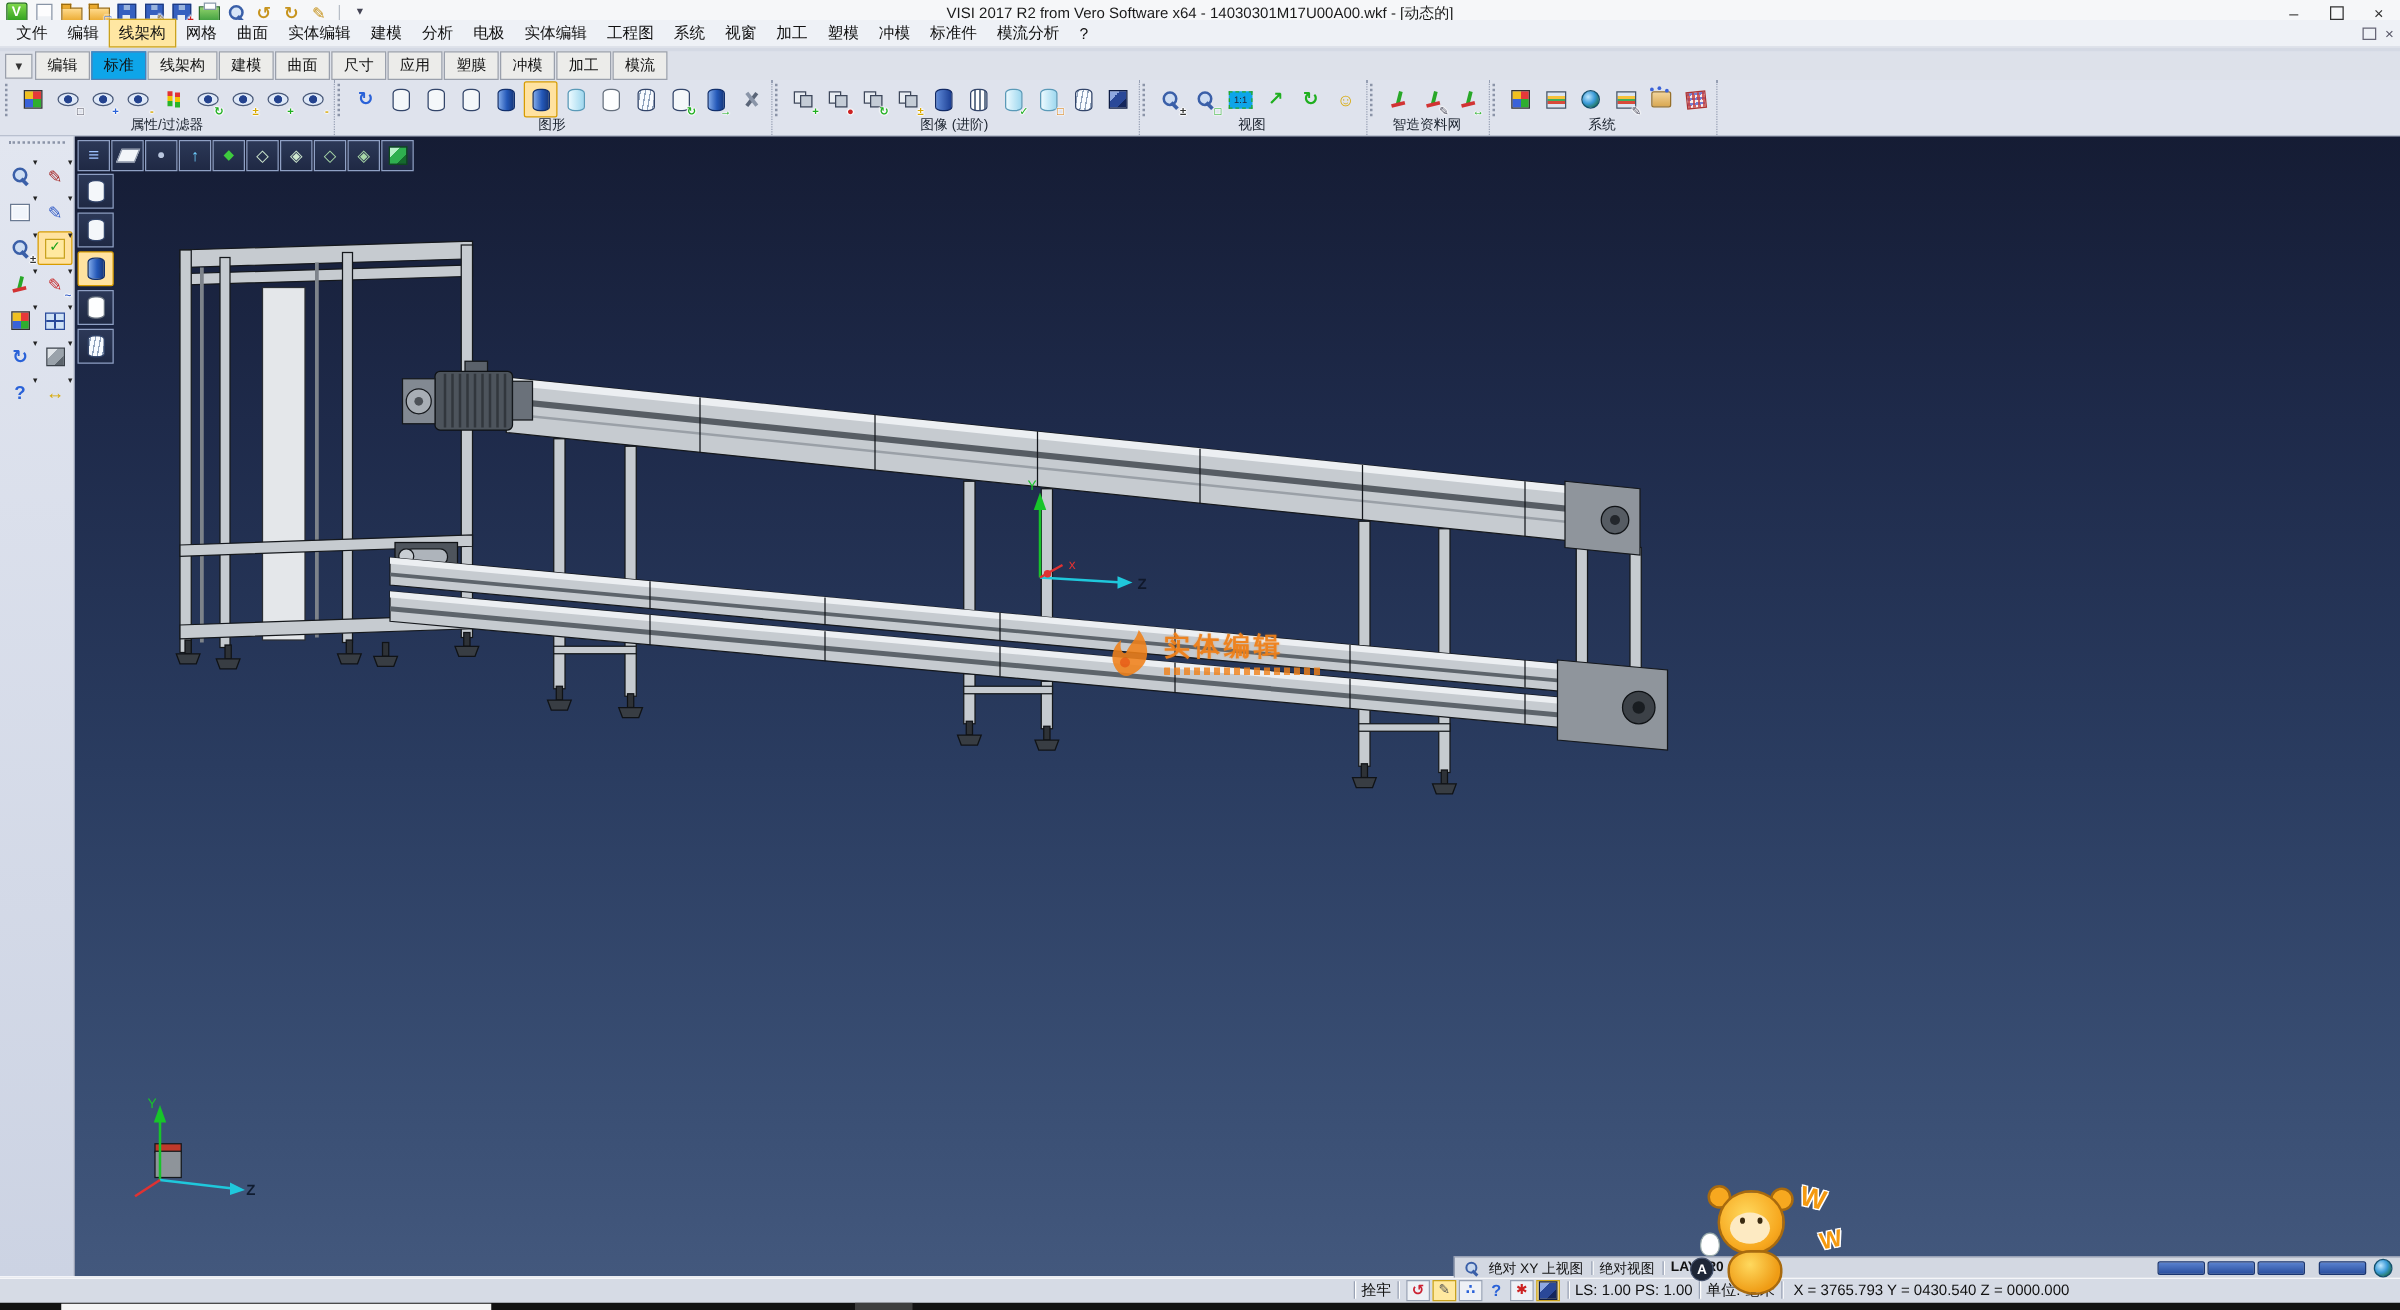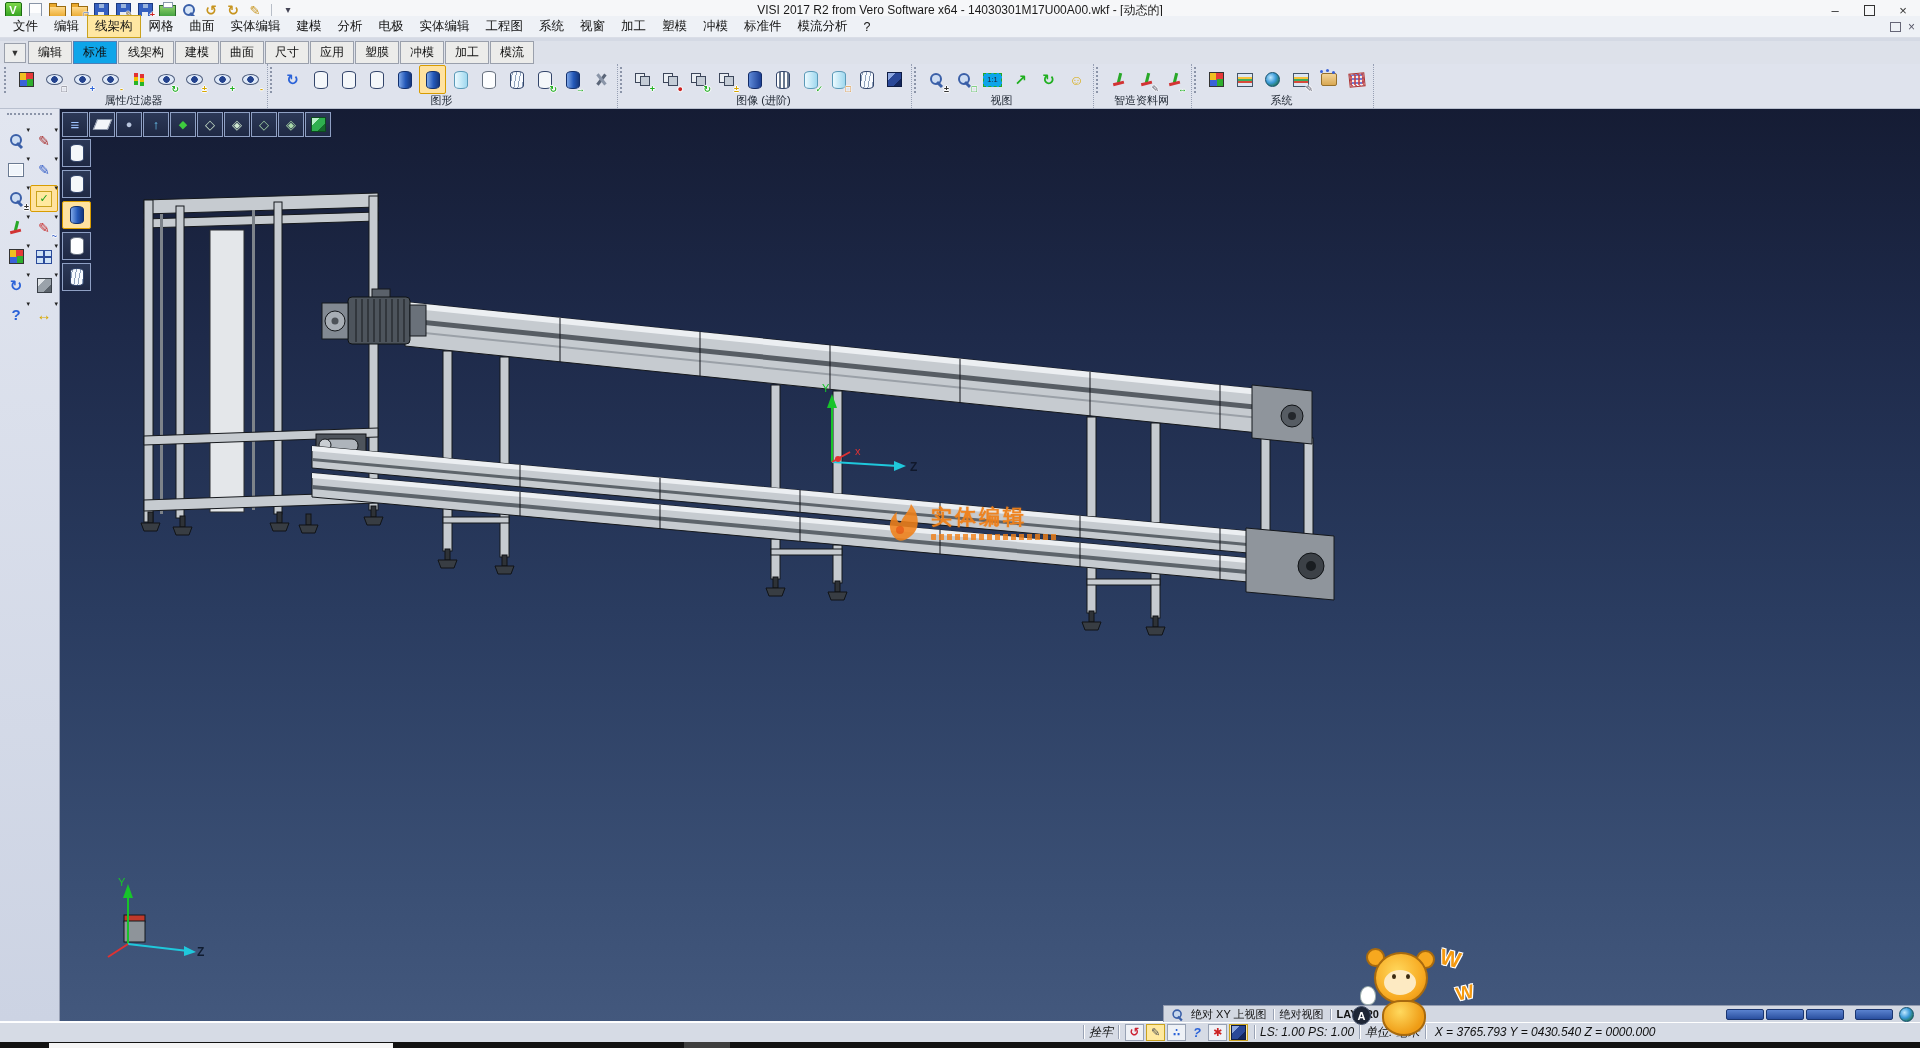--- a/index.html
+++ b/index.html
@@ -122,21 +122,21 @@
           background:repeating-linear-gradient(90deg,rgba(240,128,24,.85) 0 5px,transparent 5px 8px);}
   
   .layerbar{position:absolute;right:0;bottom:26px;width:744px;height:16px;background:#d3d8e2;border:1px solid #939cb0;border-right:none;border-bottom:none;
             display:flex;align-items:center;gap:6px;font-size:11px;color:#111;padding:0 6px;z-index:35;}
   .lb-sep{width:1px;height:11px;background:#9aa3b5;box-shadow:1px 0 0 #fff;}
   .lb-spacer{flex:1;}
   .lb-sw{display:flex;align-items:center;gap:2px;}
   .lb-gap{width:7px;}
   .layer-name{font-weight:bold;}
   .statusbar{position:absolute;left:0;right:0;bottom:6px;height:20px;background:#d6dbe5;border-top:1px solid #fdfdfe;
-             box-shadow:inset 0 1px 0 #fff;display:flex;align-items:center;font-size:12px;color:#111;z-index:34;font-style:italic;}
+             box-shadow:inset 0 1px 0 #fff;display:flex;align-items:center;font-size:12px;color:#111;z-index:34;}
   .sb-lspace{width:1078px;flex:none;}
   .sep{width:1px;height:14px;background:#9aa3b5;box-shadow:1px 0 0 #fff;margin:0 5px;flex:none;}
   .sbox{width:17px;height:15px;border:1px solid #98a2b4;background:#eef1f6;display:inline-flex;align-items:center;justify-content:center;margin:0 1px;flex:none;}
   .sbox.ybox{background:#ffe9a0;border-color:#c9a21e;}
   .sb-icons{display:flex;align-items:center;flex:none;}
   .sb-text{white-space:nowrap;flex:none;}
   .sb-coords{margin-left:4px;margin-right:8px;white-space:nowrap;flex:none;}
   .taskbar{position:absolute;left:0;right:0;bottom:0;height:6px;background:#121212;z-index:33;}
   .tb-white{position:absolute;left:49px;top:1px;width:344px;height:5px;background:#f5f5f5;}
   .tb-grey{position:absolute;left:684px;top:0;width:46px;height:6px;background:#3e3e3e;}

